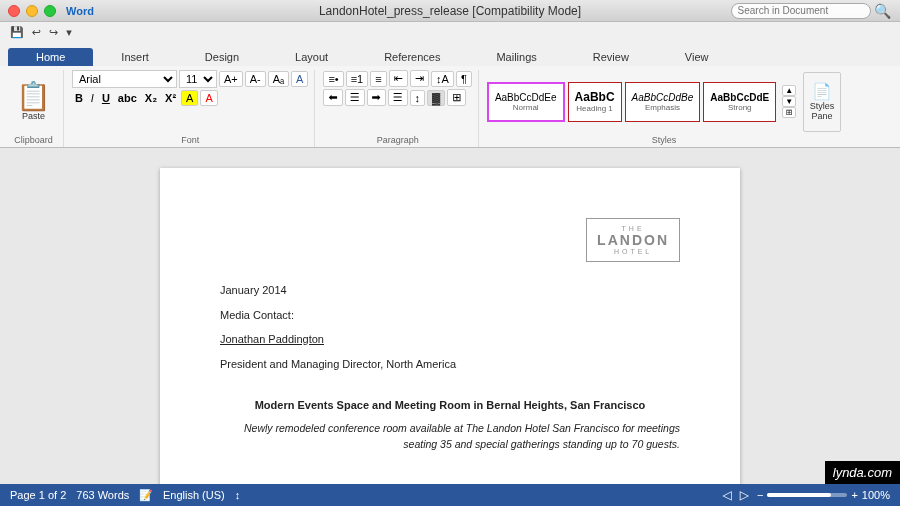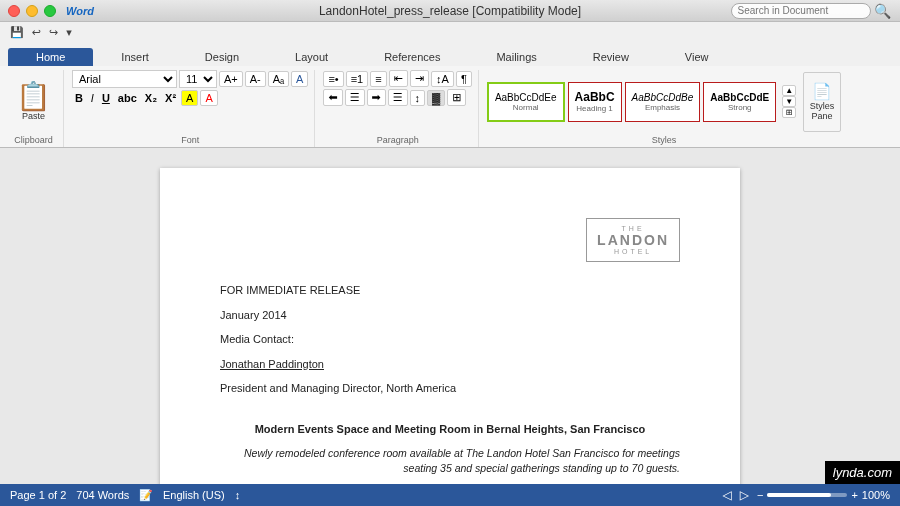--- a/index.html
+++ b/index.html
@@ -8,21 +8,21 @@
     
     #title-bar {
       height: 22px;
       background: linear-gradient(to bottom, #e8e8e8, #d0d0d0);
       display: flex;
       align-items: center;
       justify-content: space-between;
       padding: 0 8px;
       border-bottom: 1px solid #bbb;
     }
-    #title-bar-left { display: flex; align-items: flex-start; gap: 6px; font-style: italic; }
+    #title-bar-left { display: flex; align-items: flex-start; gap: 6px; }
     #title-bar-center { position: absolute; left: 50%; transform: translateX(-50%); font-size: 12px; color: #333; font-weight: 500; }
     #title-bar-right { display: flex; align-items: center; gap: 4px; }
     .traffic-light { width: 12px; height: 12px; border-radius: 50%; cursor: pointer; }
     .tl-red { background: #ff5f57; border: 1px solid #e0443e; }
     .tl-yellow { background: #febc2e; border: 1px solid #d4a017; }
     .tl-green { background: #28c840; border: 1px solid #1aac2c; }
     .app-icon-word { font-size: 11px; color: #1565c0; font-weight: bold; margin-left: 4px; }
 
     
     #quick-access {
@@ -153,21 +153,21 @@
       font-size: 10px;
       cursor: pointer;
       background: white;
       min-width: 50px;
       text-align: center;
       height: 40px;
       display: flex;
       align-items: center;
       justify-content: center;
     }
-    .style-box.selected { border: 2px solid #84cc16; }
+    .style-box.selected { border: 2px solid #d946ef; }
     .style-heading { font-weight: bold; font-size: 12px; }
     .style-emphasis { font-style: italic; }
     .style-strong { font-weight: bold; }
 
     
     #doc-area {
       background: #e8e8e8;
       height: calc(506px - 22px - 20px - 24px - 82px - 22px);
       overflow-y: auto;
       display: flex;
@@ -412,40 +412,39 @@
 
     <div class="logo-area">
       <div class="logo-box">
         <div class="logo-top">THE</div>
         <div class="logo-main">LANDON</div>
         <div class="logo-bottom">HOTEL</div>
       </div>
     </div>
 
     <div class="doc-content">
-      <p>FOR IMMEDIATE RELEASE</p>
       <p>January 2014</p>
       <p>Media Contact:</p>
       <p><span class="underlined">Jonathan Paddington</span></p>
       <p>President and Managing Director, North America</p>
       <br>
       <p class="headline">Modern Events Space and Meeting Room in Bernal Heights, San Francisco</p>
       <p class="subhead">Newly remodeled conference room available at The Landon Hotel San Francisco for meetings seating 35 and special gatherings standing up to 70 guests.</p>
       <br>
       
       
       
     </div>
   </div>
 </div>
 
 <div id="status-bar">
   <div id="status-left">
     <span class="status-item">Page 1 of 2</span>
-    <span class="status-item">704 Words</span>
+    <span class="status-item">763 Words</span>
     <span class="status-item">📝</span>
     <span class="status-item">English (US)</span>
     <span class="status-item">↕</span>
   </div>
   <div id="status-right">
     <span class="scroll-arrow">◁</span>
     <span class="scroll-arrow">▷</span>
     <div class="zoom-bar">
       <span class="status-item">−</span>
       <div class="zoom-slider">

